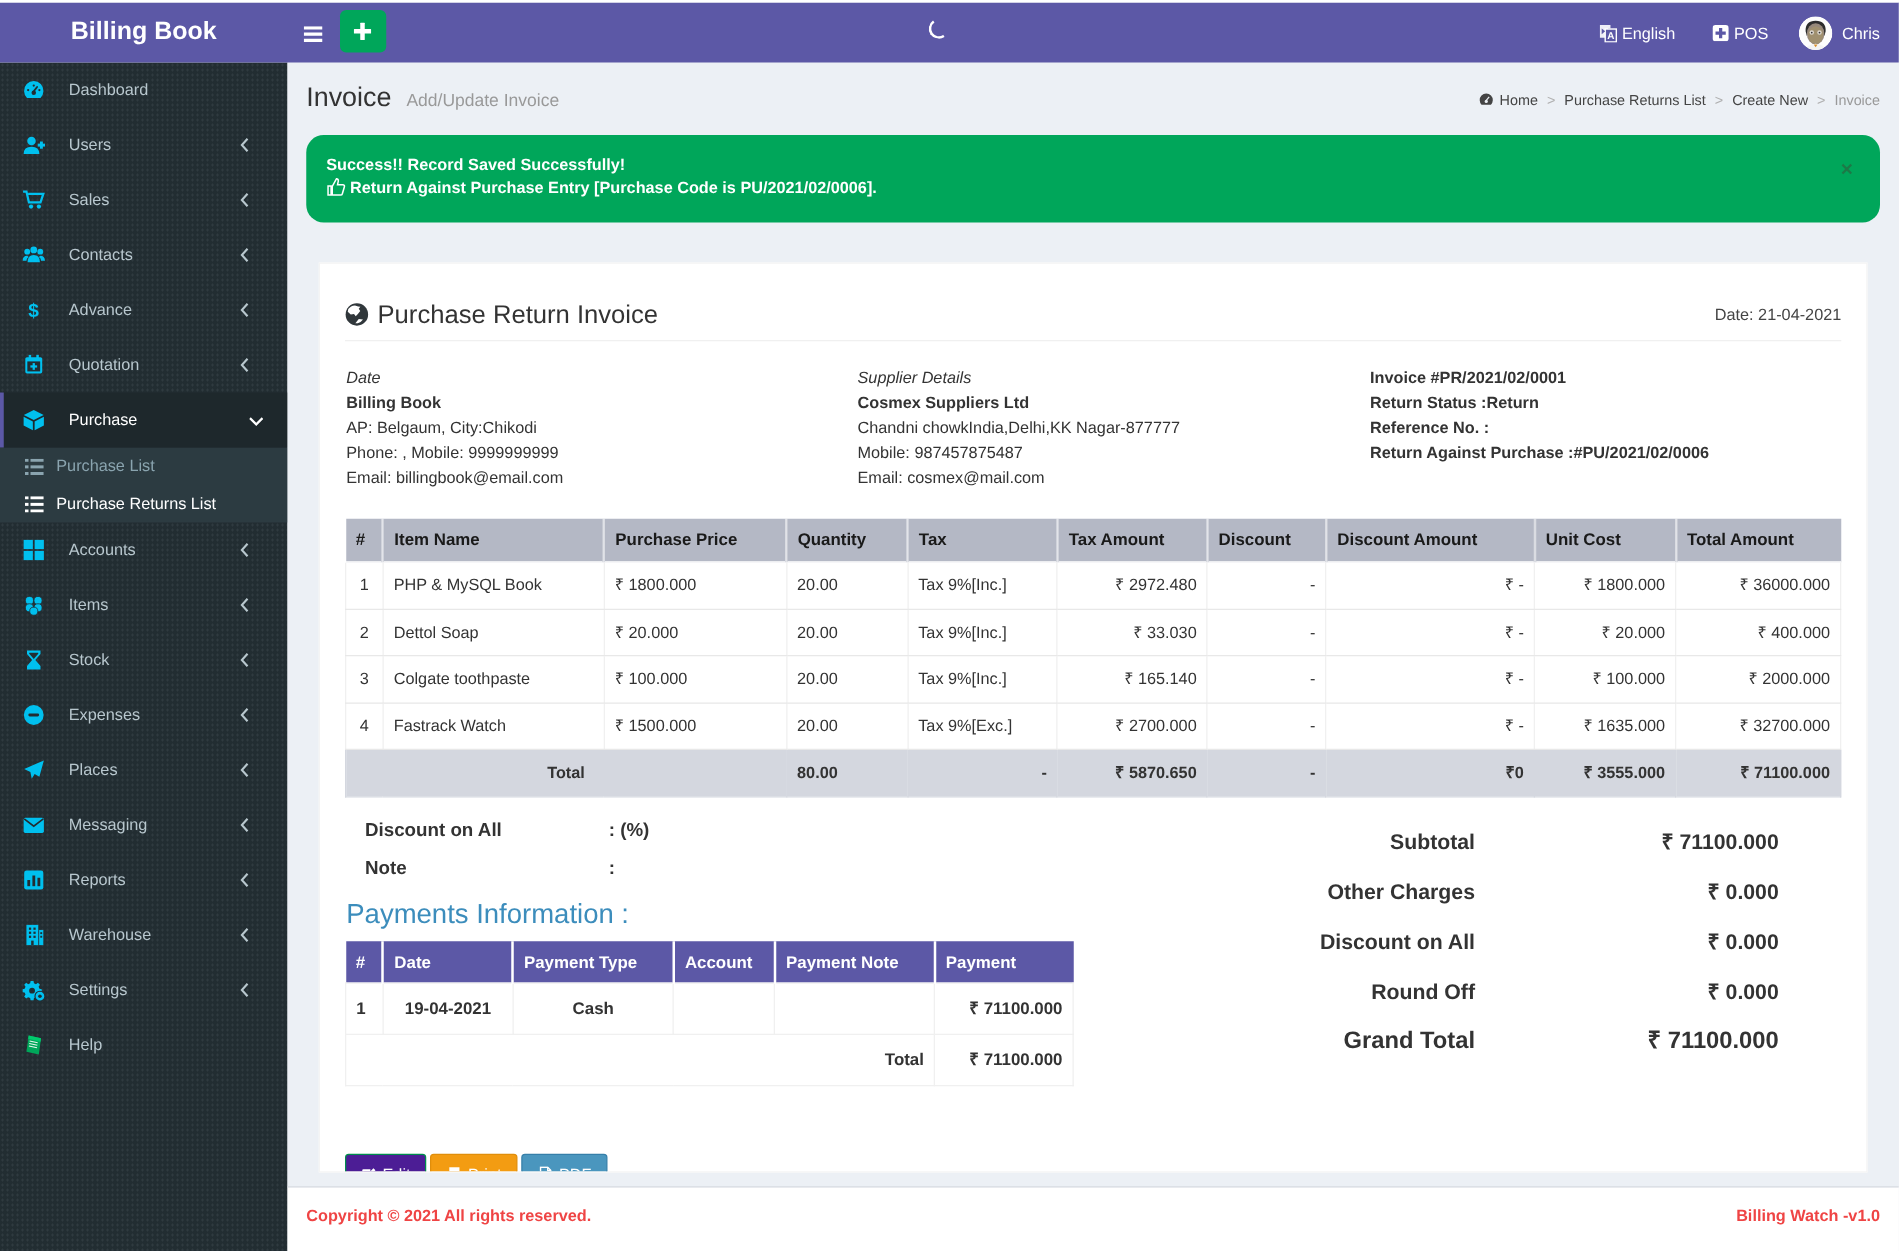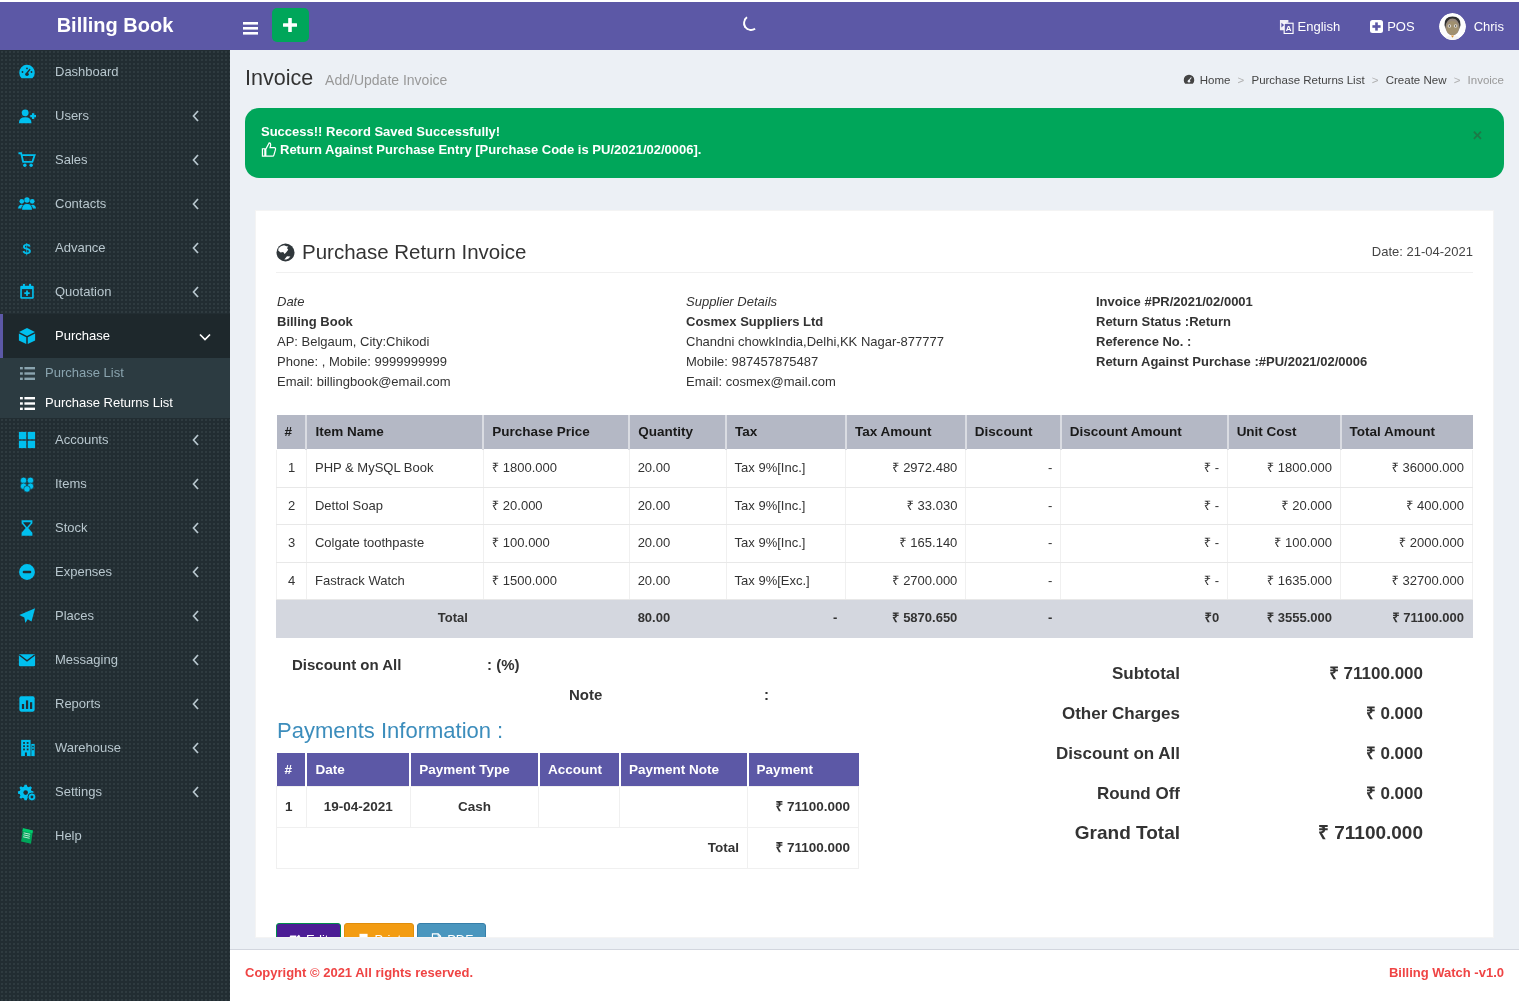--- a/index.html
+++ b/index.html
@@ -59,21 +59,21 @@
 table.items th:last-child { border-right:none; }
 table.items td { padding:9px 8px; border:1px solid #f0f0f0; border-bottom:1px solid #e8e8e8; background:#fff; line-height:18.5px; }
 table.items .tot td { background:#d4d7df; font-weight:bold; border-color:#d4d7df; border-top:1px solid #fff; }
 .tr-r { text-align:right; }
 .tr-c { text-align:center; }
 
 .below { display:flex; margin-top:19px; }
 .bl-left { width:770px; }
 .disc-row { font-size:15px; font-weight:bold; color:#333; margin:0 0 14px 16px; line-height:16px; display:flex; }
 .disc-row .dl { width:195px; }
-.note-row { font-size:15px; font-weight:bold; color:#333; margin-left:16px; line-height:16px; display:flex;justify-content:center; }
+.note-row { font-size:15px; font-weight:bold; color:#333; margin-left:16px; line-height:16px; display:flex; }
 .note-row .dl { width:195px; }
 .pay-head { color:#3c8dbc; font-size:22px; margin:18px 0 0 1px; line-height:20px; }
 table.pays { border-collapse:collapse; width:583px; font-size:13.5px; margin-top:12px; }
 table.pays th { background:#5c58a6; color:#fff; font-weight:bold; text-align:left; padding:8px; border-right:2px solid #fff; line-height:17px; }
 table.pays th:last-child { border-right:none; }
 table.pays td { padding:11px 8px; border:1px solid #f0f0f0; font-weight:bold; line-height:18px; }
 .btns { margin-top:17px; }
 .btn { display:inline-block; height:33px; line-height:31px; padding:0 12px; border-radius:3px; color:#fff; font-size:13px; margin-right:3px; border:1px solid transparent; }
 .btn svg { vertical-align:-2px; margin-right:4px; }
 .btn-g { background:#4c1d95; border-color:#008d4c; }

